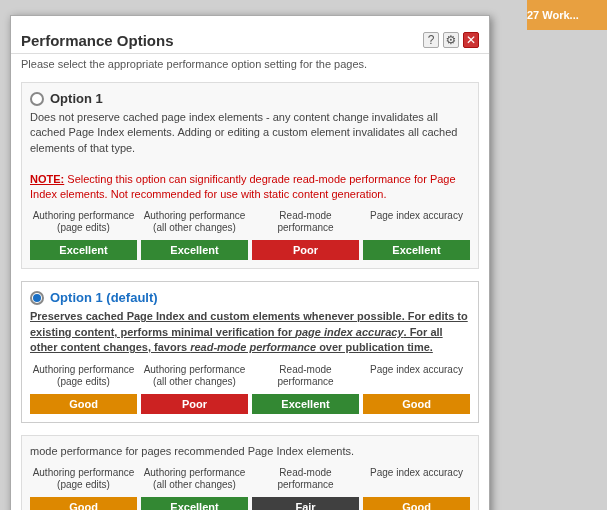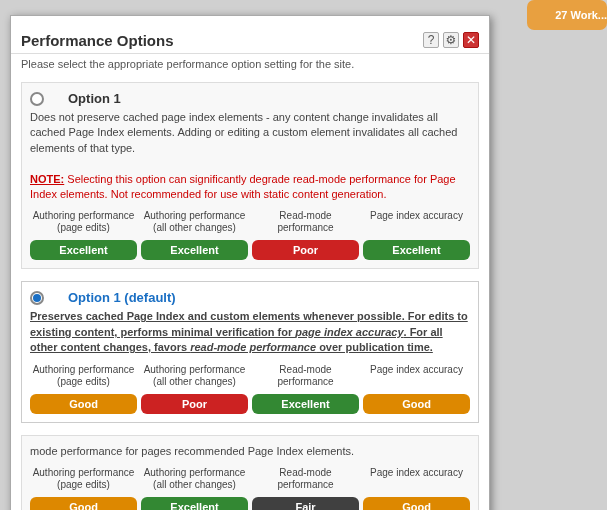--- a/index.html
+++ b/index.html
@@ -15,25 +15,24 @@
 
     
     .taskbar-bg {
       position: absolute;
       top: 0; right: 0;
       width: 80px;
       height: 30px;
       background: #e8a040;
       display: flex;
       align-items: center;
-      justify-content: flex-end;
+      justify-content: flex-start;
       color: white;
       font-size: 11px;
       font-weight: bold;
-      border-radius: 7px;
     }
 
     
     .bg-content {
       position: absolute;
       top: 0; left: 0; right: 0; bottom: 0;
       background: #d0d0d0;
     }
 
     
@@ -110,21 +109,21 @@
     }
 
     .option-section.selected {
       background: white;
       border: 1px solid #ccc;
     }
 
     .option-header {
       display: flex;
       align-items: center;
-      gap: 24px;
+      gap: 6px;
       margin-bottom: 4px;
     }
 
     .option-radio {
       width: 14px;
       height: 14px;
       border: 2px solid #888;
       border-radius: 50%;
       display: flex;
       align-items: center;
@@ -186,21 +185,21 @@
       line-height: 1.2;
       padding: 2px;
     }
 
     .perf-badge {
       text-align: center;
       padding: 4px 2px;
       font-size: 11px;
       font-weight: bold;
       color: white;
-      border-radius: 6px;
+      border-radius: 0;
     }
 
     .badge-green { background: #338833; }
     .badge-red { background: #cc2222; }
     .badge-orange { background: #dd8800; }
     .badge-yellow { background: #404040; }
 
     
     .dialog-body::-webkit-scrollbar {
       width: 12px;
@@ -225,21 +224,21 @@
   <div class="dialog-titlebar">
     <div>
       <div class="dialog-title">Performance Options</div>
     </div>
     <div class="dialog-controls">
       <span>?</span>
       <span>⚙</span>
       <span class="close-btn">✕</span>
     </div>
   </div>
-  <div class="dialog-subtitle">Please select the appropriate performance option setting for the site.</div>
+  <div class="dialog-subtitle">Please select the appropriate performance option setting for the pages.</div>
 
   <div class="dialog-body">
 
     <div class="option-section">
       <div class="option-header">
         <div class="option-radio"></div>
         <span class="option-title">Option 1</span>
       </div>
       <div class="option-desc">
         Does not preserve cached page index elements - any content change invalidates all cached Page Index elements. Adding or editing a custom element invalidates all cached elements of that type.<br><br>

